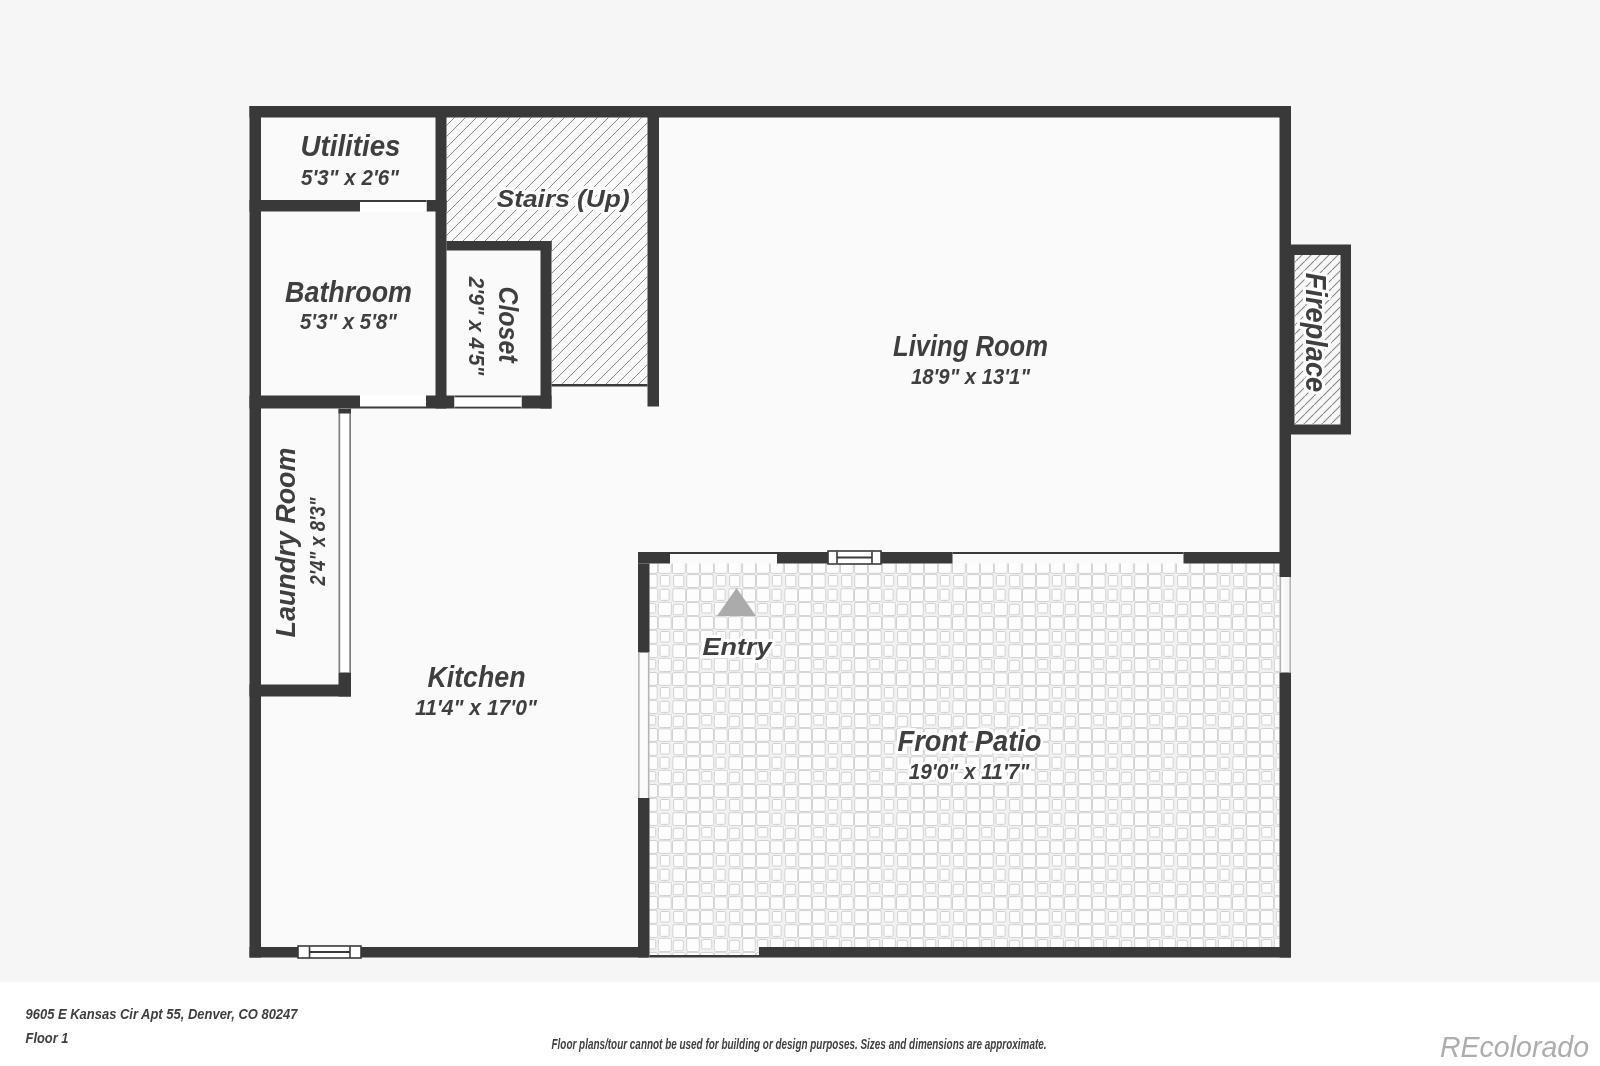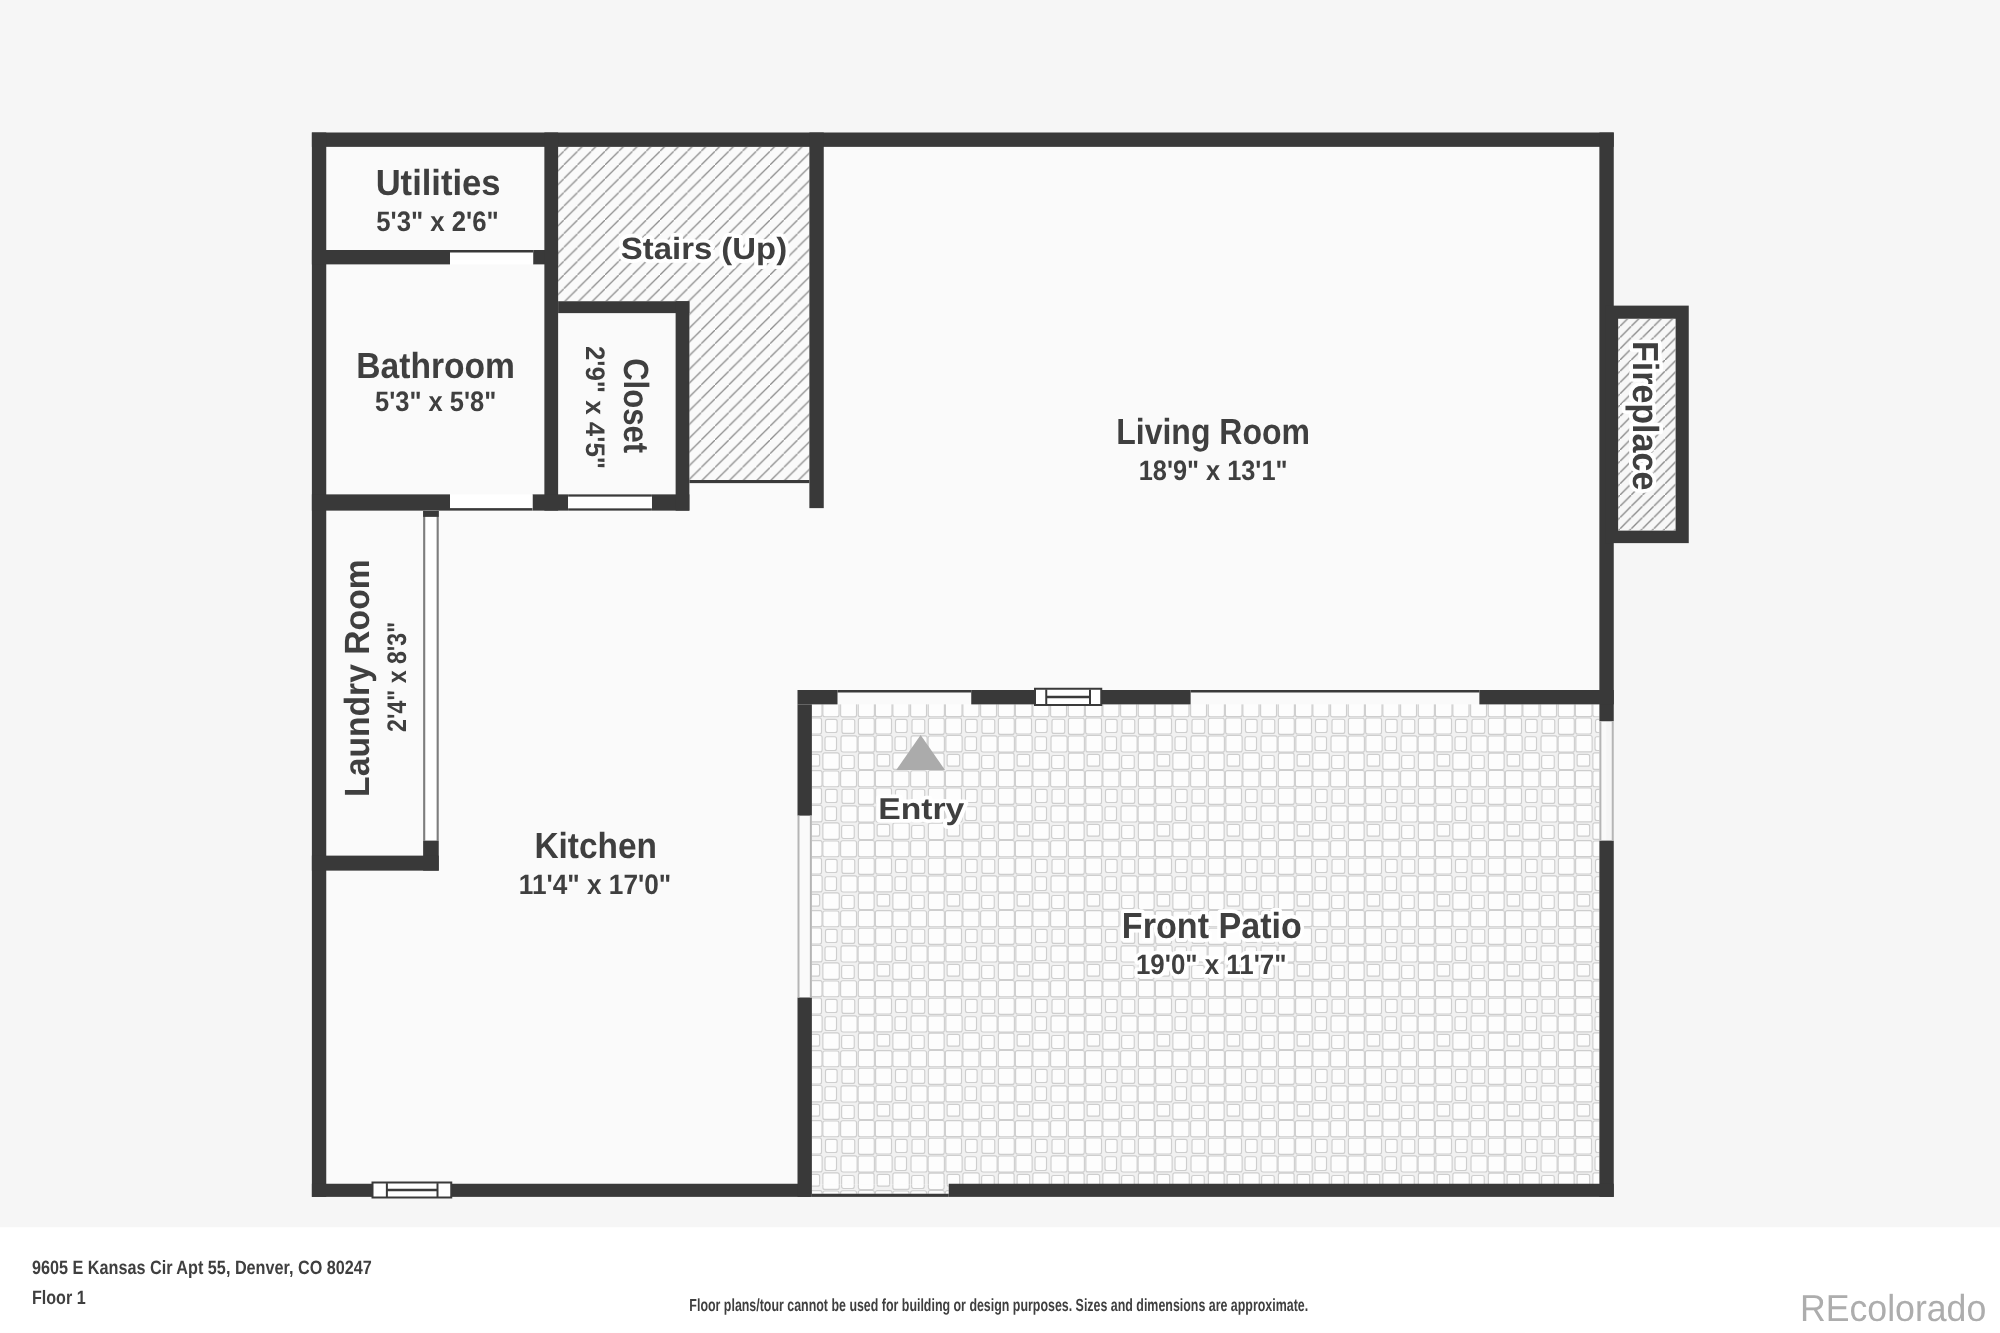--- a/index.html
+++ b/index.html
@@ -1,16 +1,16 @@
 <!DOCTYPE html>
 <html><head>
 <meta charset="utf-8">
 <style>
   html,body{margin:0;padding:0;background:#ffffff;}
-  .page{position:relative;width:1600px;height:1066px;overflow:hidden;font-family:"Liberation Sans",sans-serif;}
+  .page{position:relative;width:1600px;height:1066px;overflow:hidden;font-family:"Liberation Sans",sans-serif;font-style:italic;}
 </style>
 </head>
 <body>
 <div class="page">
 <svg width="1600" height="1066" viewBox="0 0 1600 1066" xmlns="http://www.w3.org/2000/svg">
 <defs>
   <pattern id="hatch" width="11" height="11" patternUnits="userSpaceOnUse">
     <path d="M-2,13 L13,-2" stroke="#8c8c8c" stroke-width="1" fill="none"></path>
   </pattern>
   <pattern id="hatch2" width="9" height="9" patternUnits="userSpaceOnUse">

